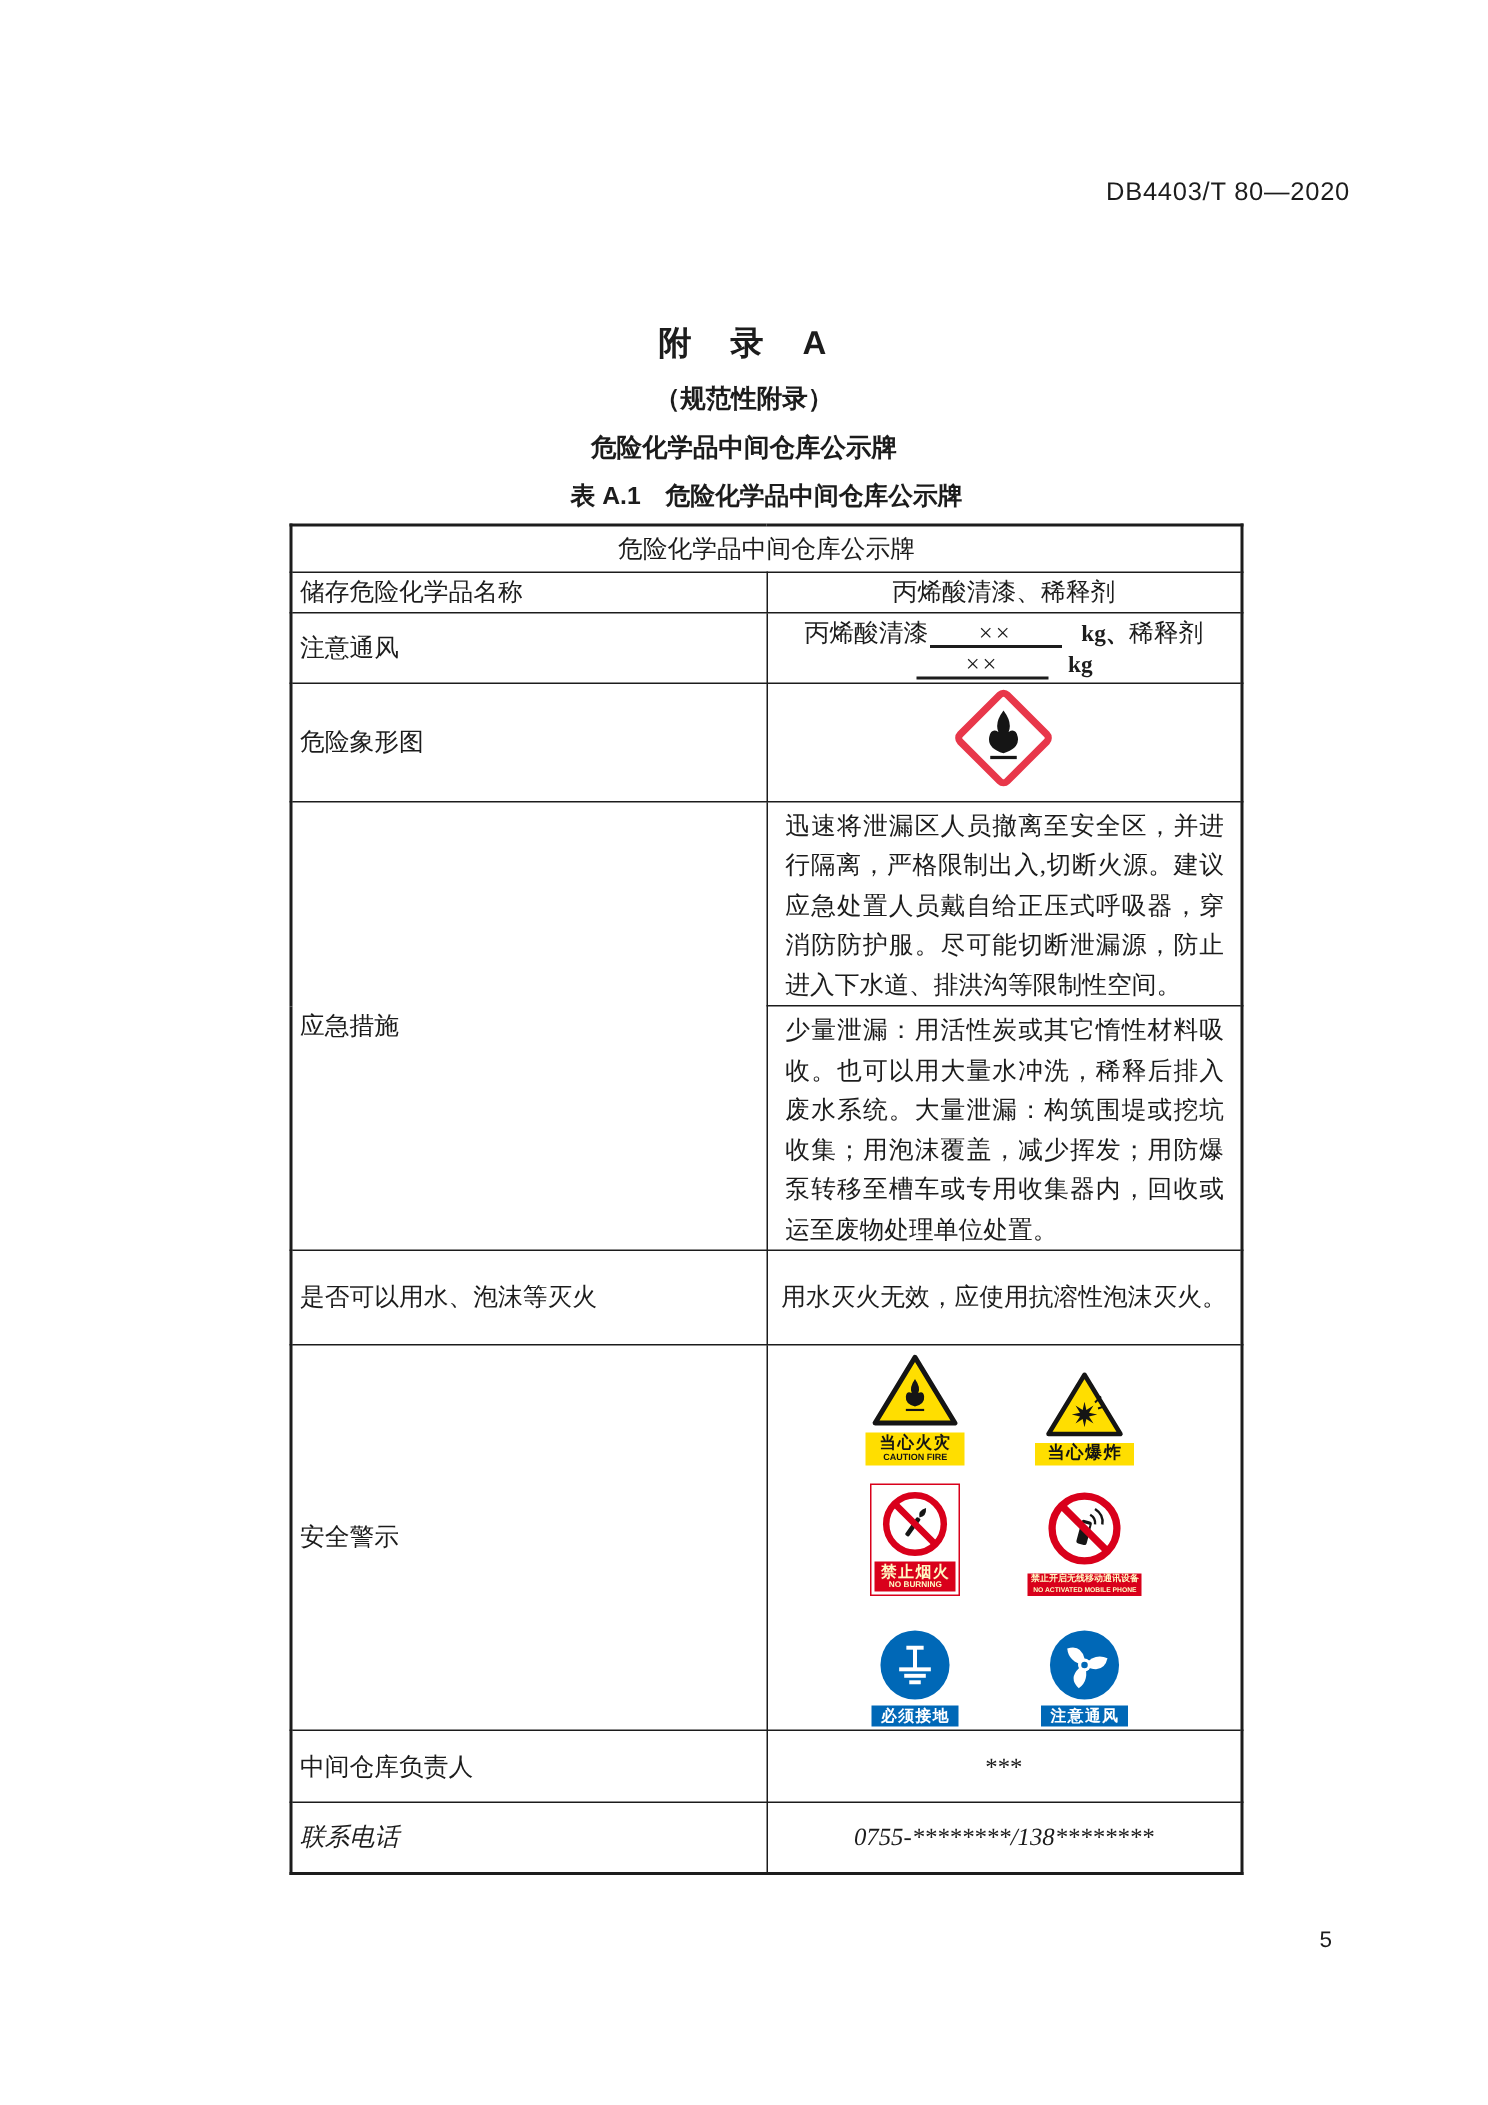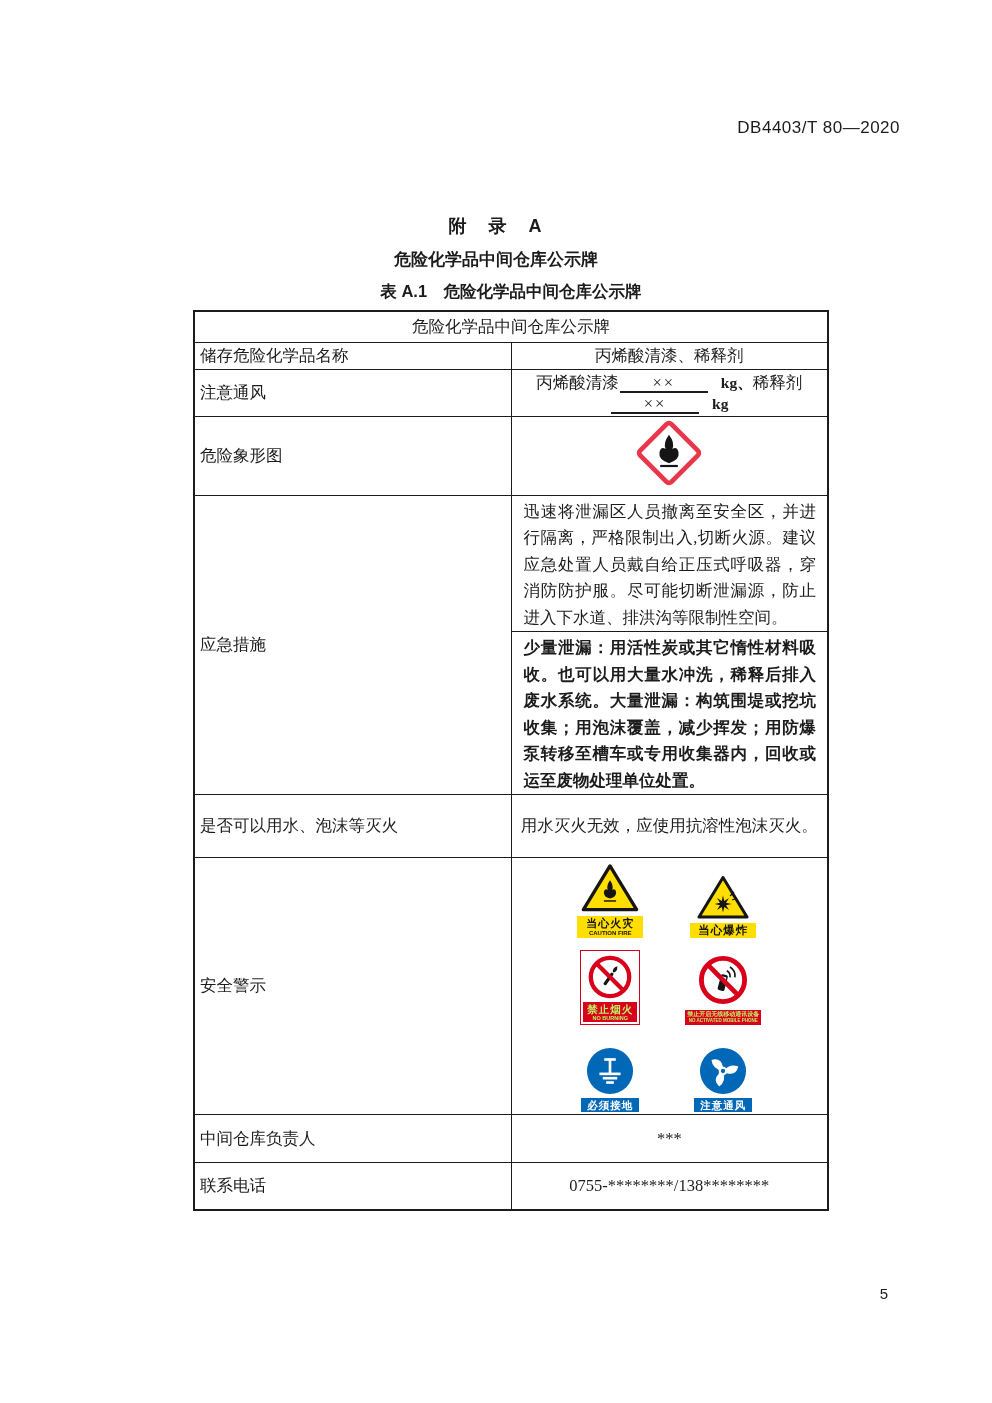--- a/index.html
+++ b/index.html
@@ -7,66 +7,66 @@
   .page {
     position:relative; width:992px; height:1403px; background:#ffffff;
     font-family:"Liberation Serif", serif; color:#1c1c1c; overflow:hidden;
     margin:0 auto;
   }
   .doc-code {
     position:absolute; top:118px; right:92px;
     font-family:"Liberation Sans", sans-serif; font-size:17px; letter-spacing:0.5px;
   }
   .titles { padding-top:214px; text-align:center; }
-  .titles .t1 { font-family:"Liberation Sans", sans-serif; font-weight:bold; font-size:18px; letter-spacing:2px; }
+  .titles .t1 { font-family:"Liberation Sans", sans-serif; font-weight:bold; font-size:22px; letter-spacing:2px; }
   .titles .t2 { font-family:"Liberation Sans", sans-serif; font-weight:bold; font-size:17px; margin-top:10px; }
   .titles .t3 { font-family:"Liberation Sans", sans-serif; font-weight:bold; font-size:17px; margin-top:10px; }
   .clauses { margin:26px 92px 0 112px; font-size:17.5px; line-height:32px; }
   .clause { text-indent:37px; }
   .clause-num { font-family:"Liberation Sans", sans-serif; font-size:16.5px; padding-right:33px; }
   .table-caption {
     width:636px; margin:10px 0 7px 193px; text-align:center;
     font-family:"Liberation Sans", sans-serif; font-weight:bold; font-size:16.5px;
   }
   table.notice { border-collapse:collapse; table-layout:fixed; width:636px; margin-left:193px; }
   table.notice td { border:1.5px solid #1c1c1c; font-size:16.5px; vertical-align:middle; }
   table.notice { border:2px solid #1c1c1c; }
   td.lbl { width:172px; text-align:left; padding:2px 5px; }
   td.val { text-align:center; padding:2px 8px; }
   td.row-title { text-align:center; height:31px; }
   .h-name { height:25px; }
   .h-qty  { height:26px; }
   .h-picto{ height:79px; }
   .h-em1  { height:80px; }
-  .h-em2  { height:107px;font-weight:bold; }
+  .h-em2  { height:107px; }
   .h-ext  { height:63px; }
   .h-signs{ height:252px; }
   .h-mgr  { height:48px; }
-  .h-tel  { height:47px; }
+  .h-tel  { height:47px;font-style:italic; }
   .fill-blank {
     display:inline-block; min-width:88px; text-align:center;
     border-bottom:2px solid #1c1c1c; letter-spacing:2px; margin:0 1px; line-height:17px;
   }
   .unit { font-weight:bold; font-size:15.5px;padding-left:12px; }
   td.just { text-align:justify; padding:3px 11px 0 12px; line-height:26.5px; }
   
   .signs-grid {
     display:grid; grid-template-columns:auto auto; column-gap:42px; row-gap:9px;
     justify-content:center; align-content:center; height:100%;
   }
   .sign { display:flex; flex-direction:column; align-items:center; justify-content:flex-end; min-height:78px; }
   .plate {
     font-family:"Liberation Sans", sans-serif; font-weight:bold; text-align:center;
     margin-top:3px; padding:1px 4px; line-height:1.15;
   }
   .plate .cn { letter-spacing:1px; }
   .plate .en { font-weight:bold; }
   .plate .en:empty { display:none; }
   .plate-yellow { background:#FFDE00; color:#141414; }
-  .plate-red    { background:#D9001B; color:#bef264; }
+  .plate-red    { background:#D9001B; color:#fef9c3; }
   .plate-blue   { background:#0068B7; color:#ffffff;text-align:center; }
   .fire-plate  { width:66px; } .fire-plate .cn { font-size:11px; } .fire-plate .en { font-size:6px; }
   .expl-plate  { width:66px; } .expl-plate .cn { font-size:11.5px; }
   .nb-panel { border:1.5px solid #D9001B; background:#fff; padding:2px 2px 2px; display:flex; flex-direction:column; align-items:center; }
   .nb-plate { width:54px; margin-top:1px; } .nb-plate .cn { font-size:10.5px; } .nb-plate .en { font-size:5.5px; }
   .ph-plate { width:76px; padding:1.5px 2px; } .ph-plate .cn { font-size:6px; letter-spacing:0; } .ph-plate .en { font-size:4.5px; }
   .blue-plate { width:58px; } .blue-plate .cn { font-size:10.5px; }
   .page-num {
     position:absolute; top:1285px; right:104px;
     font-family:"Liberation Sans", sans-serif; font-size:15px;
@@ -74,20 +74,21 @@
 </style>
 </head>
 <body>
 
 <div class="page">
 
   <div class="doc-code">DB4403/T 80—2020</div>
 
   <div class="titles">
     <div class="t1">附　录　A</div>
+    <div class="t2">（规范性附录）</div>
     <div class="t3">危险化学品中间仓库公示牌</div>
   </div>
 
 
   <div class="table-caption">表 A.1　危险化学品中间仓库公示牌</div>
 
   <table class="notice">
     <tbody>
         <tr>
       <td class="row-title" colspan="2">危险化学品中间仓库公示牌</td>

